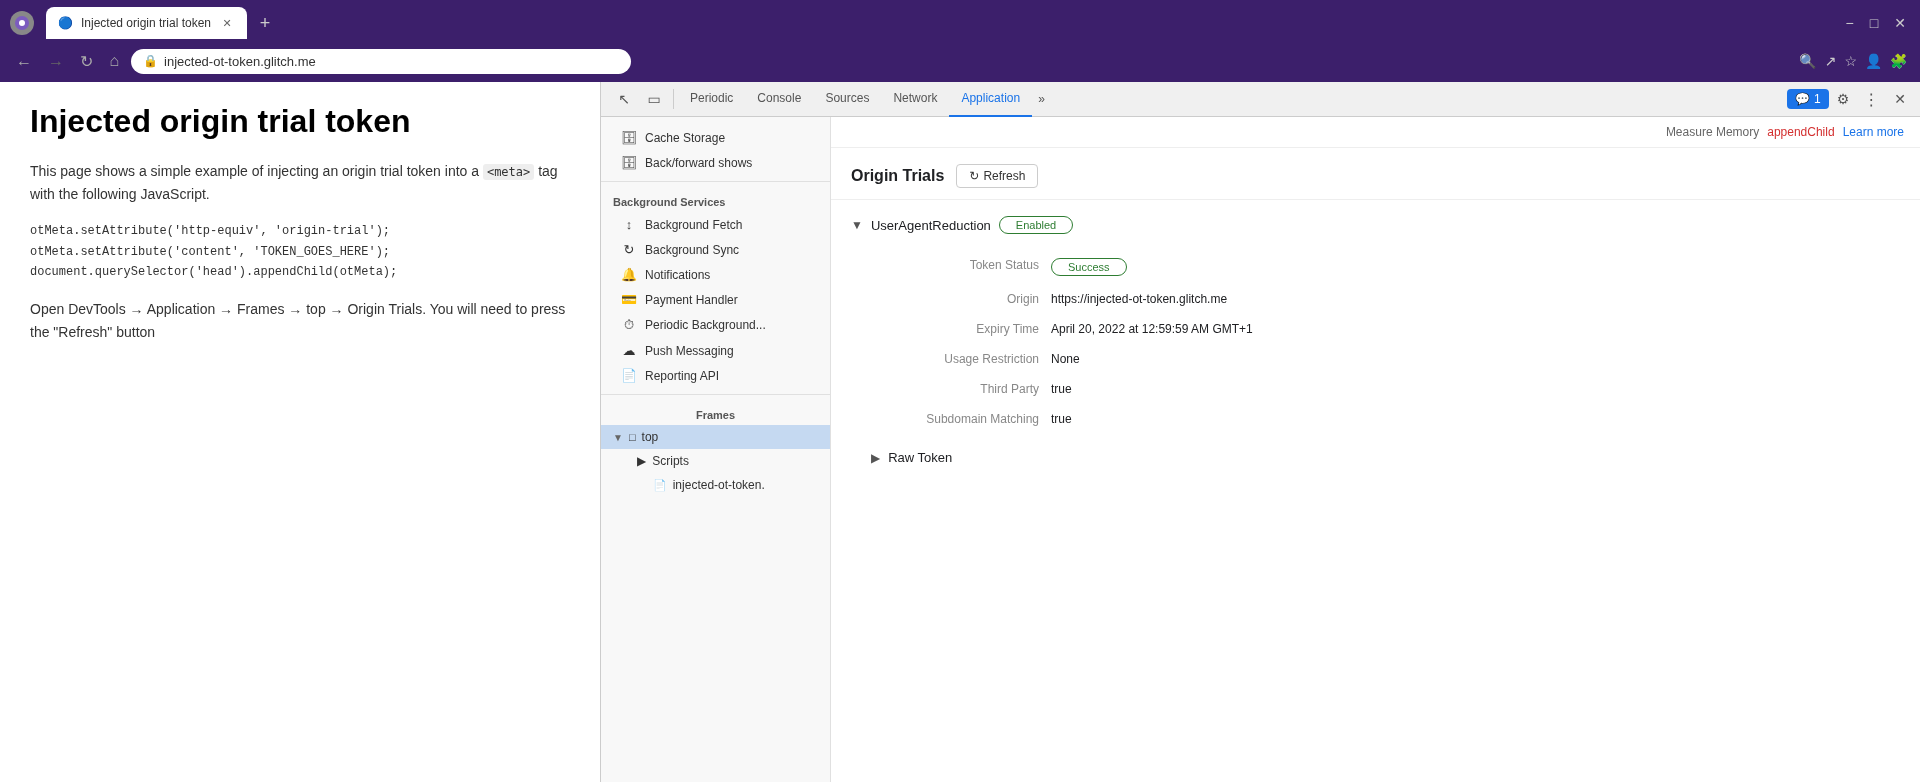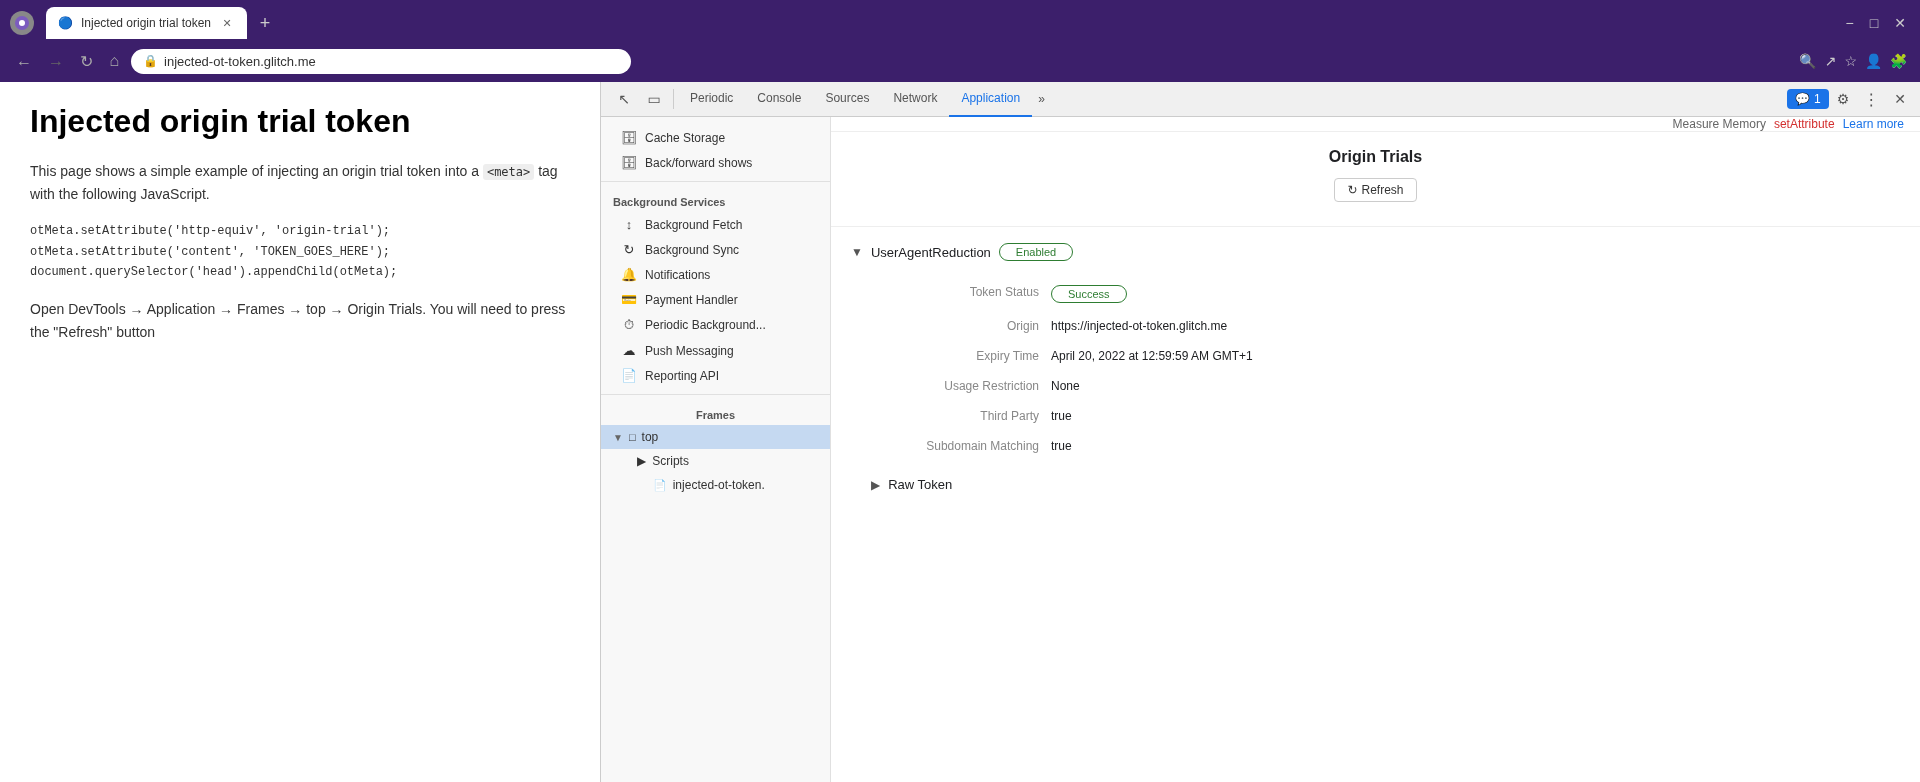--- a/index.html
+++ b/index.html
@@ -68,27 +68,27 @@
     .sidebar-frame-item { display: flex; align-items: center; gap: 6px; padding: 5px 12px; font-size: 12px; color: #333; cursor: pointer; }
     .sidebar-frame-item.active { background: #c5d9f1; }
     .sidebar-frame-item .expand-icon { font-size: 10px; color: #666; }
     .sidebar-sub-item { display: flex; align-items: center; gap: 6px; padding: 5px 12px 5px 36px; font-size: 12px; color: #333; cursor: pointer; }
     .sidebar-sub-sub-item { display: flex; align-items: center; gap: 6px; padding: 5px 12px 5px 52px; font-size: 12px; color: #333; cursor: pointer; }
 
     
     .main-panel { flex: 1; overflow-y: auto; background: #fff; padding: 0; }
 
     
-    .measure-memory-row { display: flex; align-items: center; padding: 0 16px; border-bottom: 1px solid #eee; font-size: 12px; color: #666; gap: 8px; }
+    .measure-memory-row { display: flex; align-items: center; padding: 8px 16px; border-bottom: 1px solid #eee; font-size: 12px; color: #666; gap: 8px; }
     .measure-memory-label { margin-left: auto; }
     .unavailable-text { color: #d32f2f; font-size: 12px; }
     .learn-more-link { color: #1a73e8; font-size: 12px; text-decoration: none; cursor: pointer; }
 
     
-    .origin-trials-header { display: flex; align-items: center; padding: 16px 20px 24px; gap: 12px; border-bottom: 1px solid #eee; flex-direction: column; }
+    .origin-trials-header { display: flex; align-items: center; padding: 16px 20px 11px; gap: 12px; border-bottom: 1px solid #eee; }
     .origin-trials-title { font-size: 16px; font-weight: 600; color: #202124; }
     .refresh-btn { display: flex; align-items: center; gap: 4px; padding: 4px 12px; border: 1px solid #ccc; border-radius: 4px; font-size: 12px; color: #333; cursor: pointer; background: #fff; }
 
     
     .trial-section { padding: 16px 20px; }
     .trial-header { display: flex; align-items: center; gap: 8px; margin-bottom: 16px; }
     .trial-arrow { color: #555; font-size: 12px; cursor: pointer; }
     .trial-name { font-size: 13px; font-weight: 500; color: #202124; }
     .trial-badge { padding: 2px 16px; border-radius: 12px; font-size: 11px; font-weight: 500; border: 1.5px solid #2e7d32; color: #2e7d32; background: transparent; }
     .trial-badge.success { border-color: #2e7d32; color: #2e7d32; }
@@ -259,21 +259,21 @@
           <div class="sidebar-sub-sub-item">
             <span style="font-size:11px;">📄</span>
             <span>injected-ot-token.</span>
           </div>
         </div>
 
         <div class="main-panel">
 
           <div class="measure-memory-row">
             <span class="measure-memory-label">Measure Memory</span>
-            <span class="unavailable-text">setAttribute</span>
+            <span class="unavailable-text">appendChild</span>
             <a class="learn-more-link">Learn more</a>
           </div>
 
           <div class="origin-trials-header">
             <span class="origin-trials-title">Origin Trials</span>
             <button class="refresh-btn">
               <span>↻</span>
               <span>Refresh</span>
             </button>
           </div>

